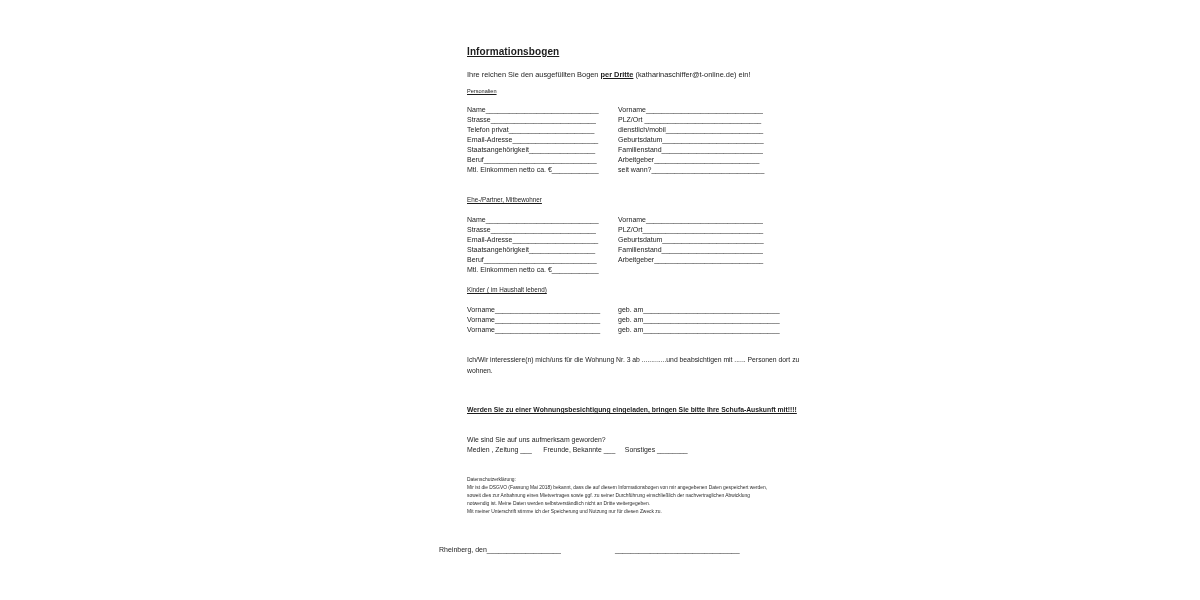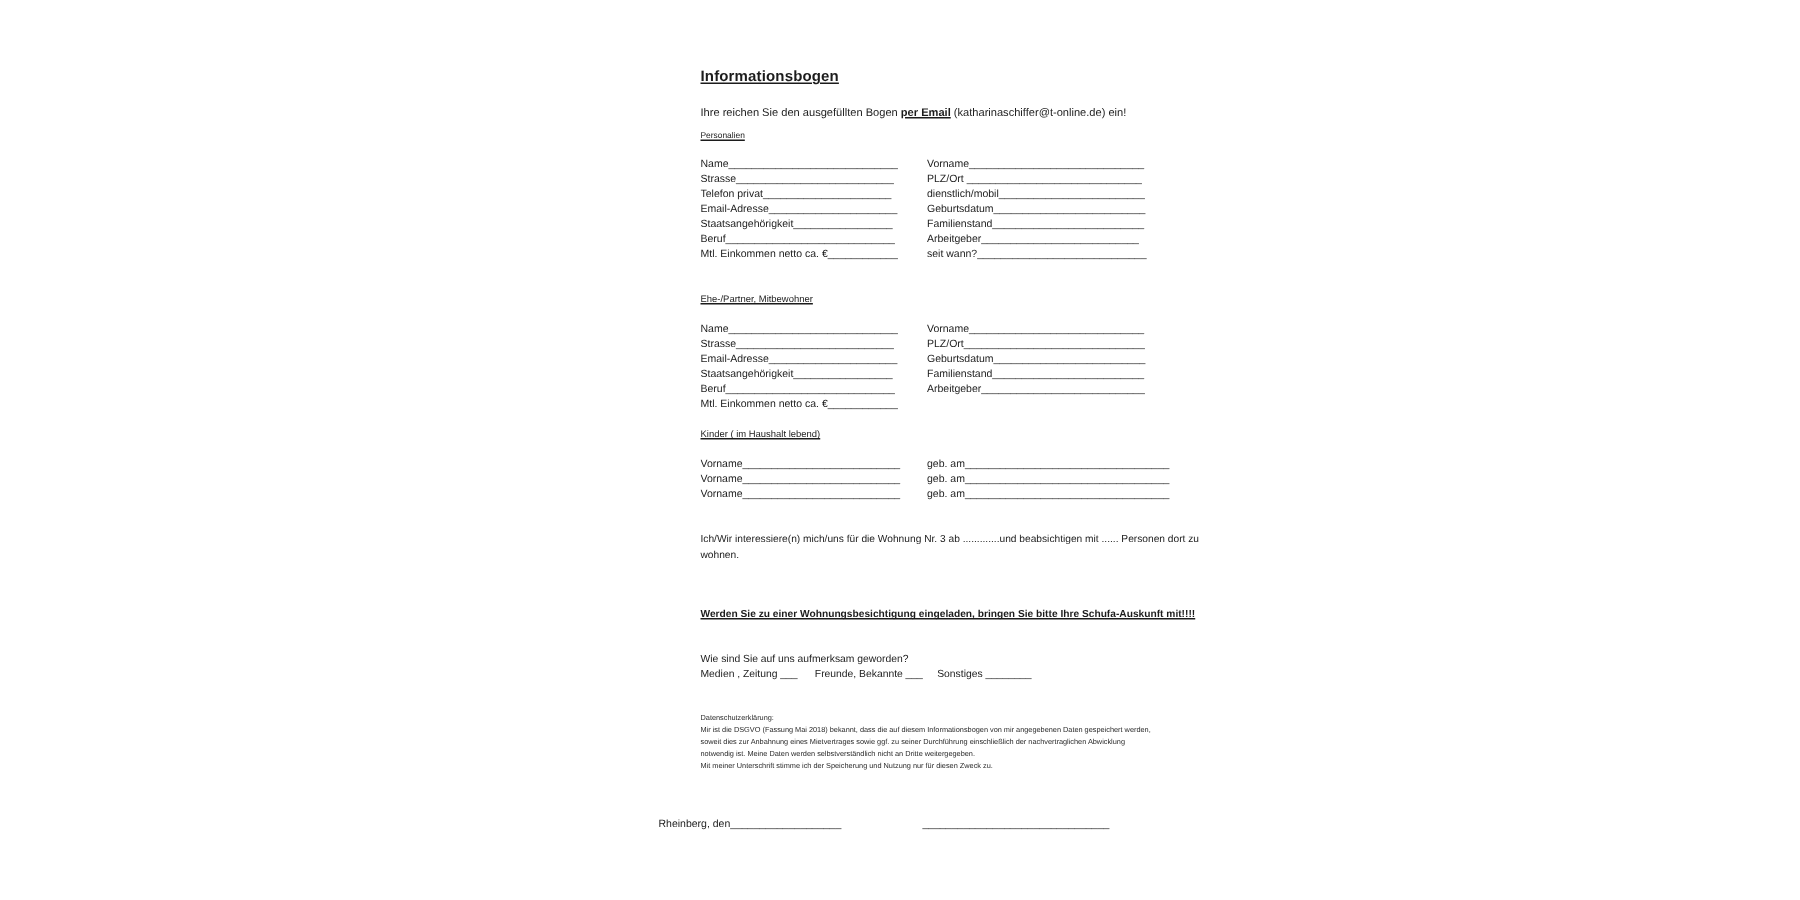--- a/index.html
+++ b/index.html
@@ -100,21 +100,21 @@
   .signature-row .sig-line { position: absolute; left: 176px; top: 0; white-space: nowrap; }
 </style>
 </head>
 <body>
 
 <div id="doc">
 
   <div class="abs doc-title">Informationsbogen</div>
 
   <div class="abs intro">
-    <span>Ihre reichen Sie den ausgefüllten Bogen </span><span class="bold-underline">per Email</span><span> (katharinaschiffer@t-online.de) ein!</span>
+    <span>Ihre reichen Sie den ausgefüllten Bogen </span><span class="bold-underline">per Dritte</span><span> (katharinaschiffer@t-online.de) ein!</span>
   </div>
 
   <div class="abs section-heading h-personalien">Personalien</div>
 
   <div class="abs rows rows1">
     <div class="form-row">
       <span class="cell-left">Name_____________________________</span>
       <span class="cell-right">Vorname______________________________</span>
     </div>
     <div class="form-row">

